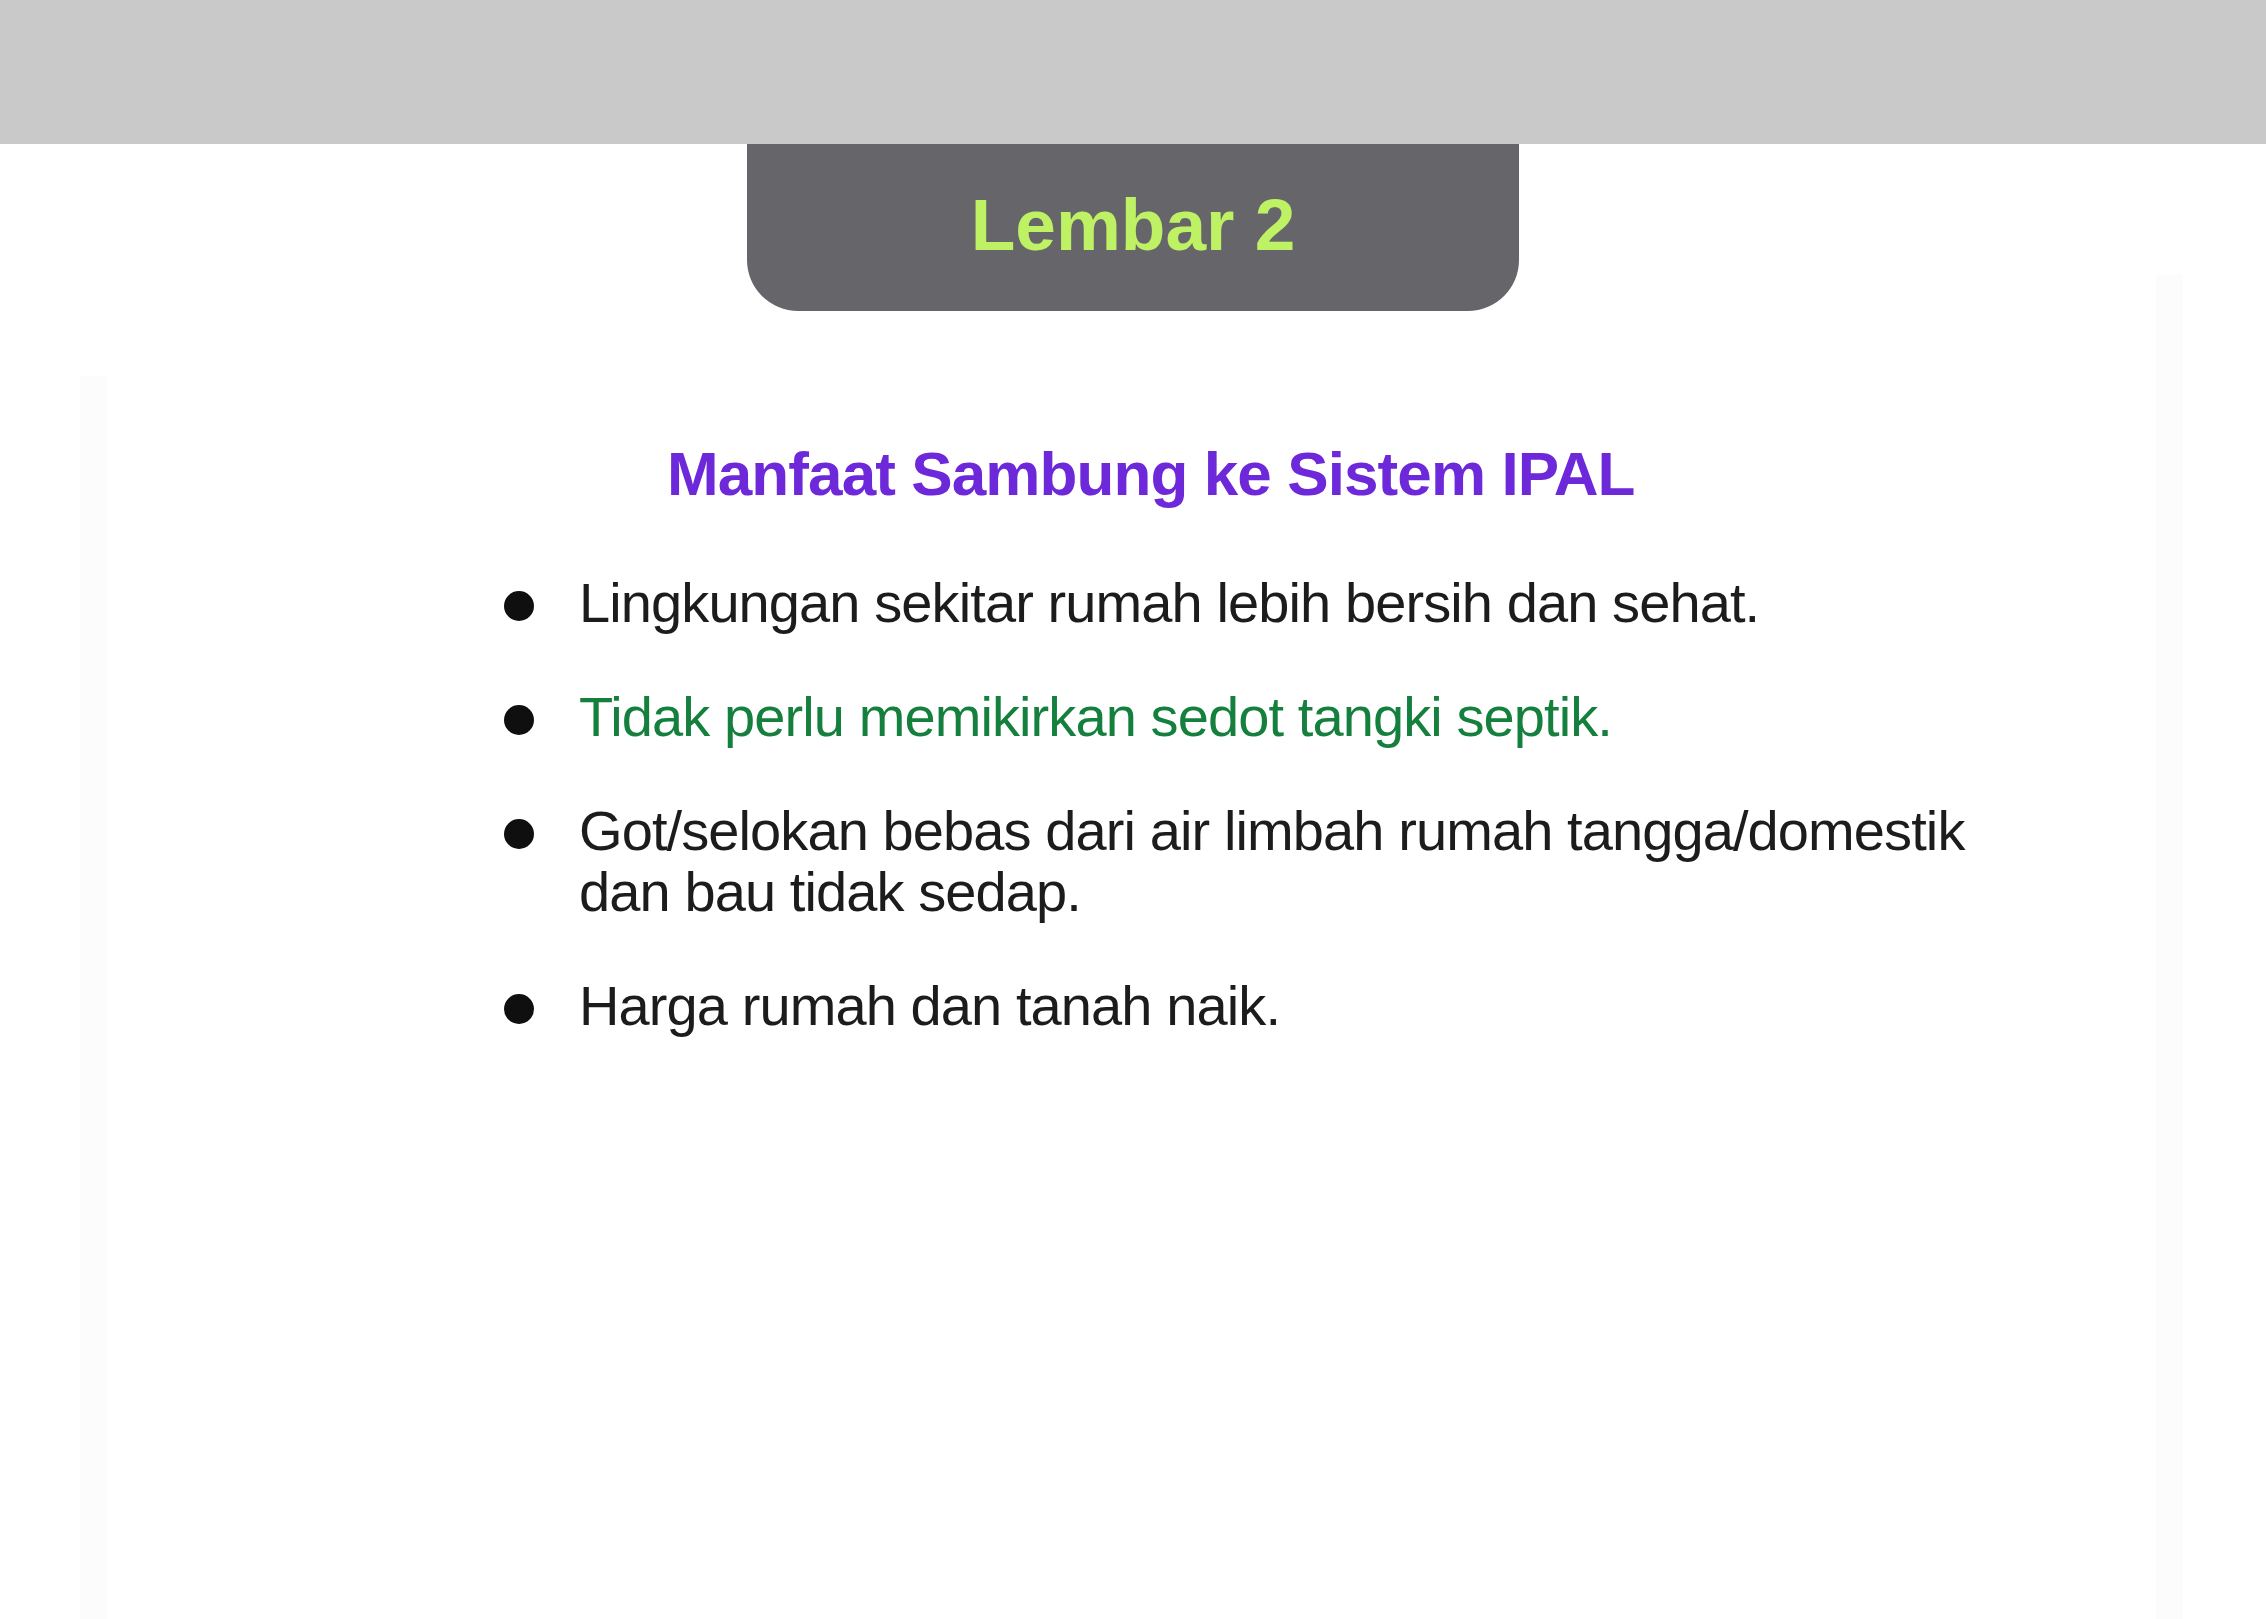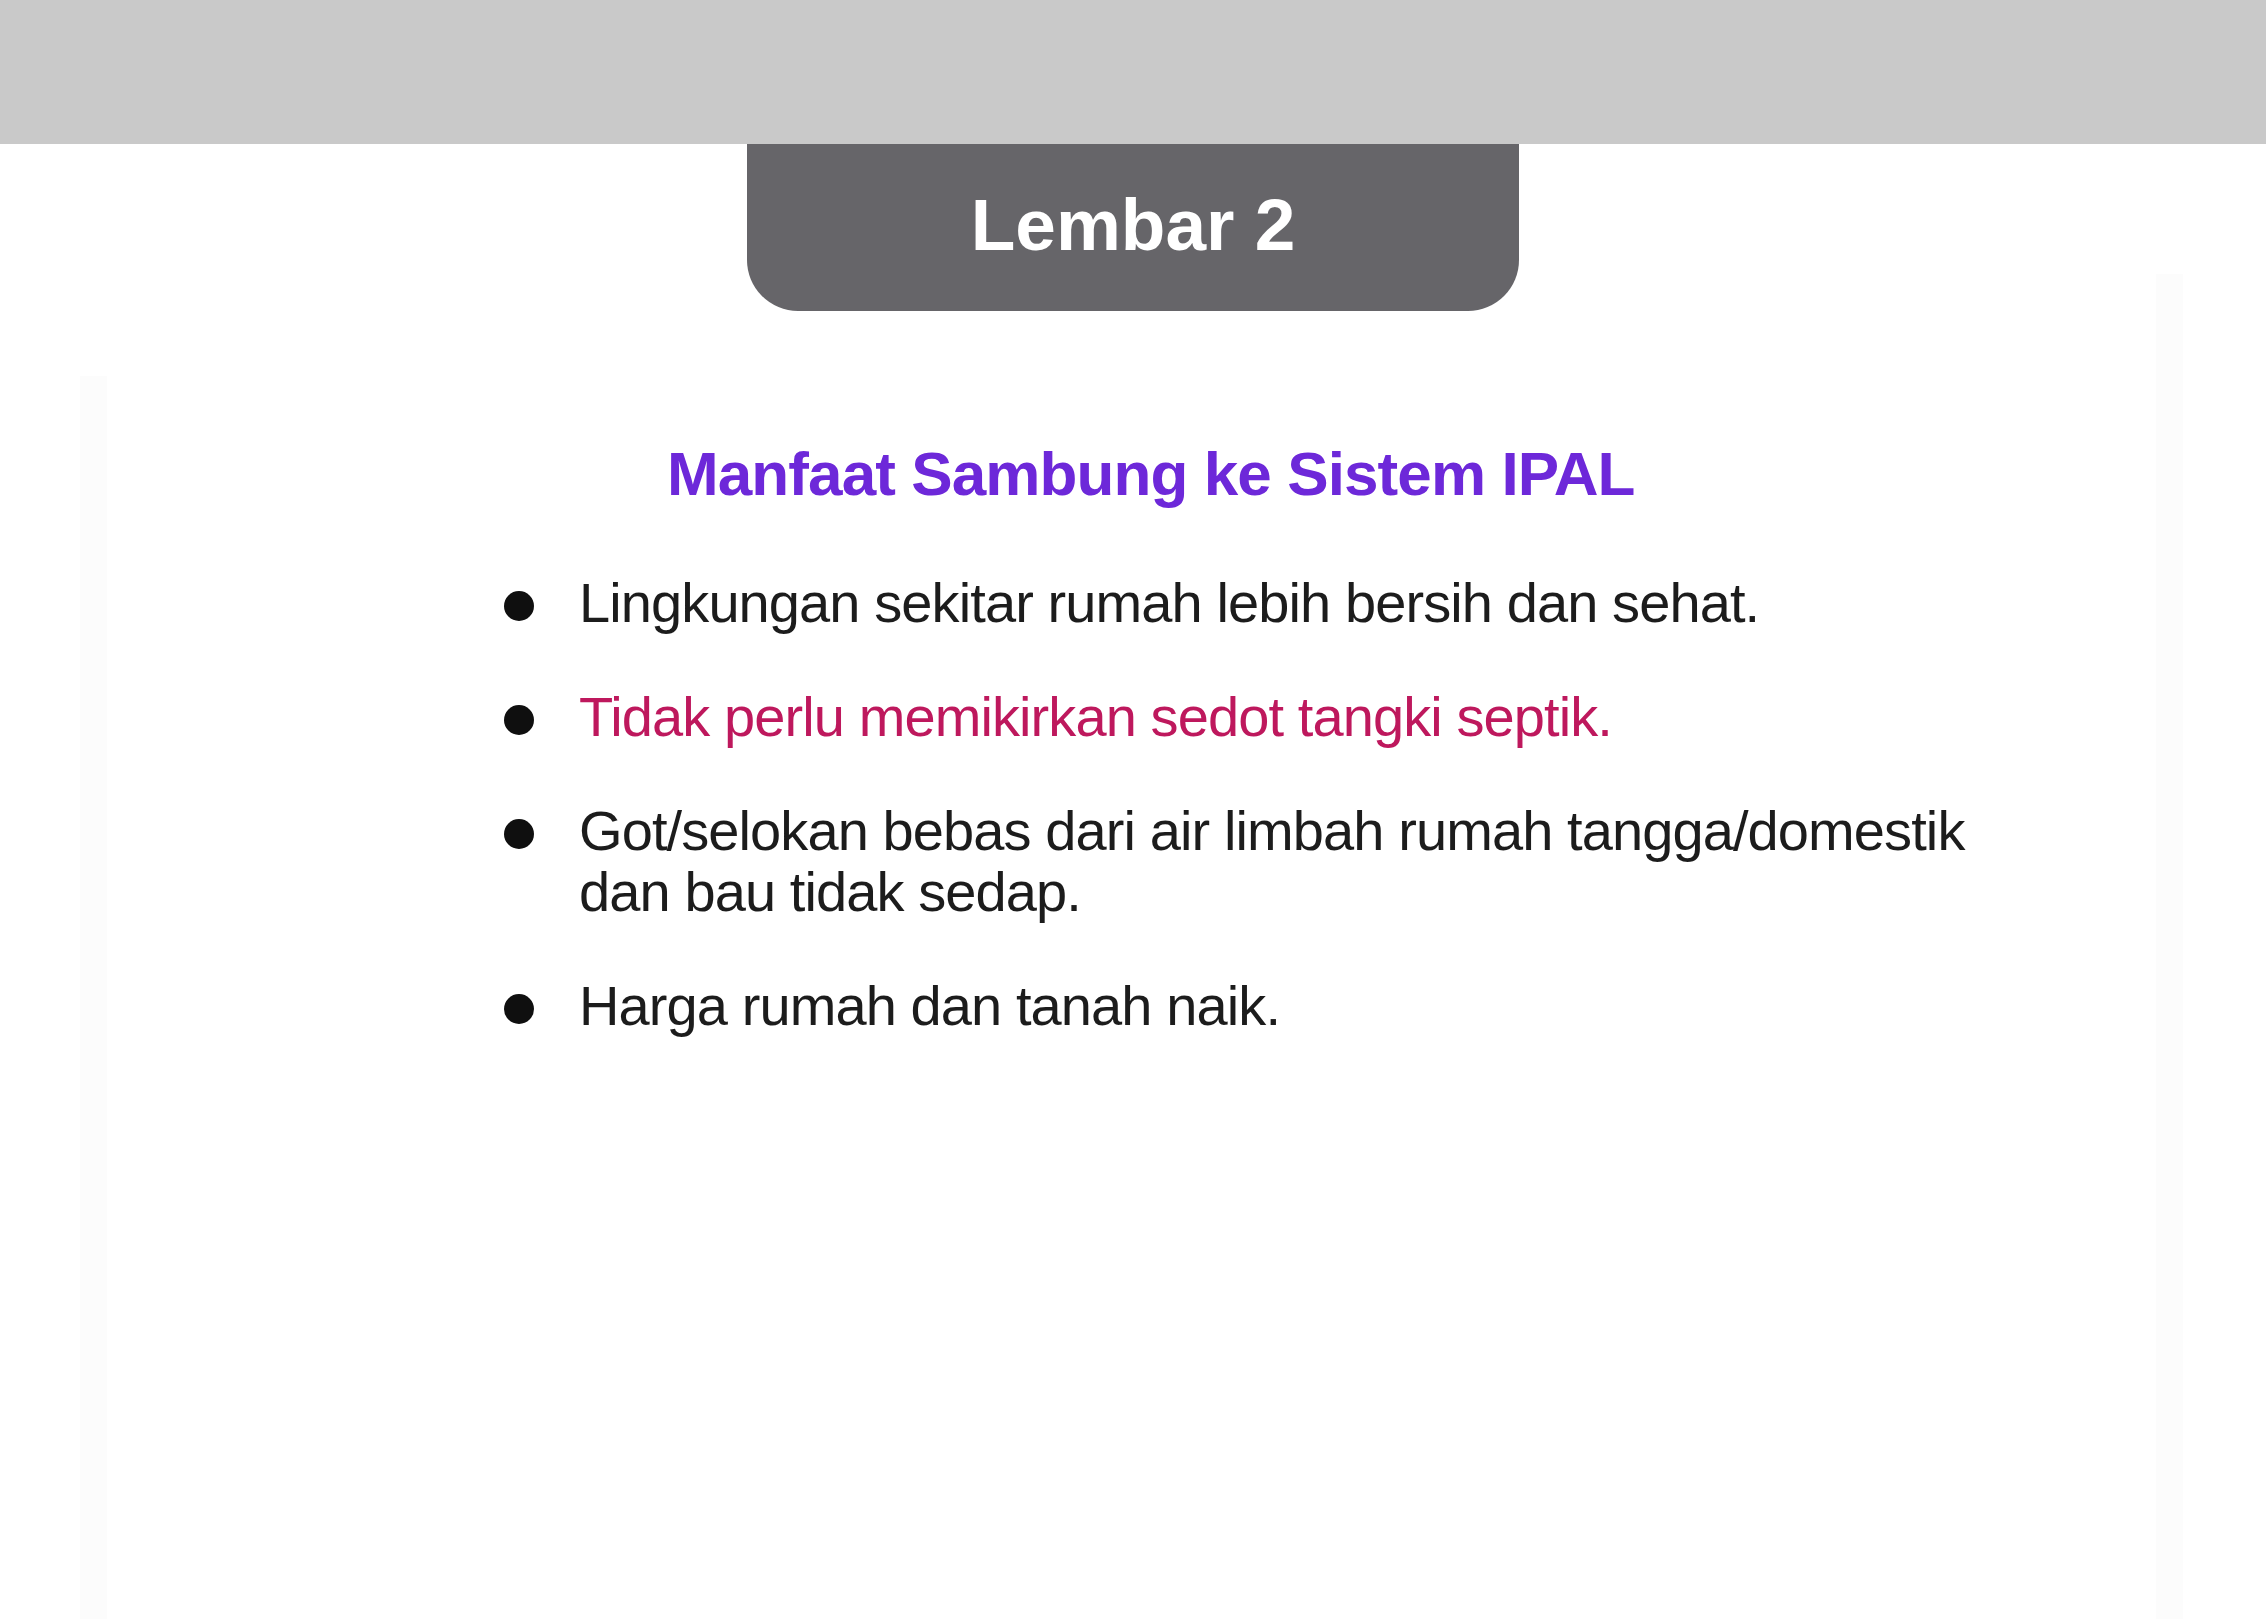--- a/index.html
+++ b/index.html
@@ -95,28 +95,28 @@
     border-radius: 50%;
     background: #0f0f0f;
   }
 </style>
 </head>
 <body>
 
 <div class="top-bar" style="background: rgb(201, 201, 201);"></div>
 
 <div class="badge" style="background: rgb(102, 101, 105);">
-  <span class="badge-label" style="color: #ffffff;">Lembar 2</span>
+  <span class="badge-label" style="color: #bef264;">Lembar 2</span>
 </div>
 
 <div class="scan-edge left"></div>
 <div class="scan-edge right"></div>
 
 <h1 class="doc-title">Manfaat Sambung ke Sistem IPAL</h1>
 
 <ul class="bullet-list">
     <li style="color: rgb(28, 28, 28);"><span class="bullet-dot" style="background: rgb(15, 15, 15);"></span><span class="li-text">Lingkungan sekitar rumah lebih bersih dan sehat.</span></li>
-    <li style="color: #be185d;"><span class="bullet-dot" style="background: rgb(15, 15, 15);"></span><span class="li-text">Tidak perlu memikirkan sedot tangki septik.</span></li>
+    <li style="color: #15803d;"><span class="bullet-dot" style="background: rgb(15, 15, 15);"></span><span class="li-text">Tidak perlu memikirkan sedot tangki septik.</span></li>
     <li style="color: rgb(28, 28, 28);"><span class="bullet-dot" style="background: rgb(15, 15, 15);"></span><span class="li-text">Got/selokan bebas dari air limbah rumah tangga/domestik
 dan bau tidak sedap.</span></li>
     <li style="color: rgb(28, 28, 28);"><span class="bullet-dot" style="background: rgb(15, 15, 15);"></span><span class="li-text">Harga rumah dan tanah naik.</span></li>
   </ul>
 
 
 </body></html>

